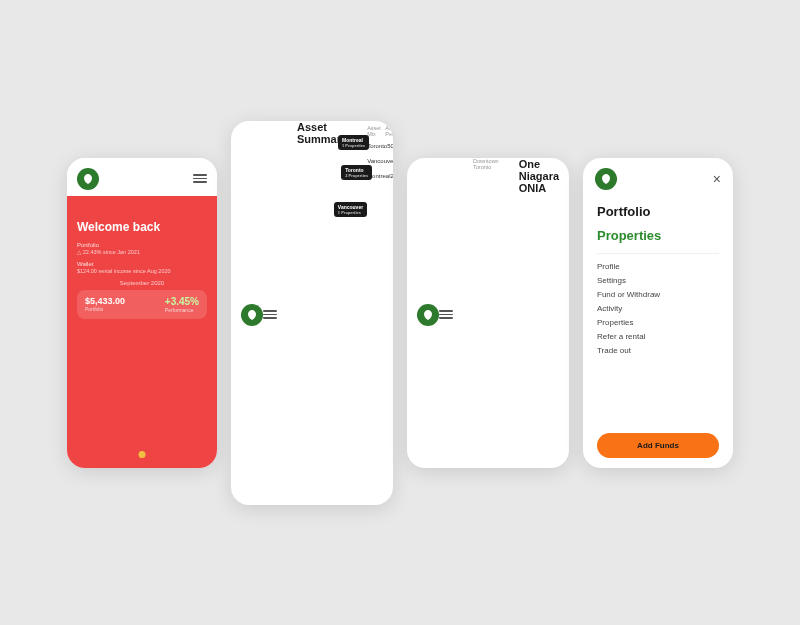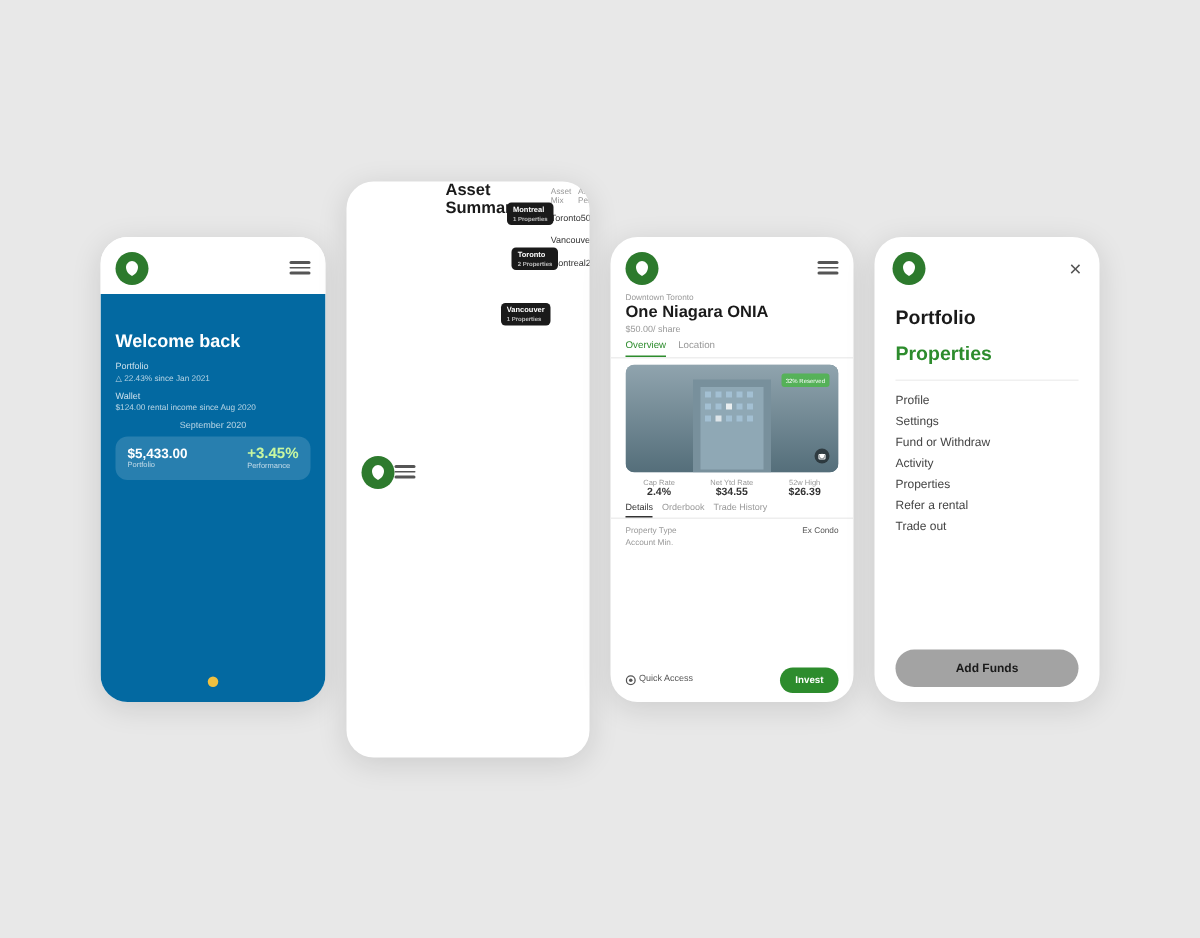--- a/index.html
+++ b/index.html
@@ -57,21 +57,21 @@
       gap: 2px;
     }
     .hamburger span {
       display: block;
       width: 14px;
       height: 1.5px;
       background: #555;
       border-radius: 2px;
     }
     .s1-green {
-      background: #0369a1;
+      background: #ef4444;
       flex: 1;
       padding: 24px 10px;
       color: #fff;
       position: relative;
     }
     .s1-green h2 {
       font-size: 12px;
       font-weight: 700;
       margin-bottom: 8px;
     }
@@ -213,21 +213,21 @@
       border-radius: 50%;
       background: #ddd;
     }
     .s2-dot.active { background: #333; }
 
     
     .screen-3 {
       width: 162px;
       height: 310px;
       display: flex;
-      flex-direction: column;
+      flex-direction: row;
     }
     .s3-header {
       display: flex;
       justify-content: space-between;
       align-items: center;
       padding: 10px 10px 6px;
     }
     .s3-subtitle {
       font-size: 5.5px;
       color: #999;
@@ -389,21 +389,21 @@
     }
     .s4-sub-item {
       font-size: 8px;
       color: #444;
       margin-bottom: 5px;
     }
     .s4-footer {
       padding: 10px 14px;
     }
     .s4-add-btn {
-      background: #a3a3a3;
+      background: #f97316;
       color: #1a1a1a;
       font-size: 8px;
       font-weight: 700;
       text-align: center;
       padding: 8px;
       border-radius: 16px;
       width: 100%;
     }
   </style>
 </head>

